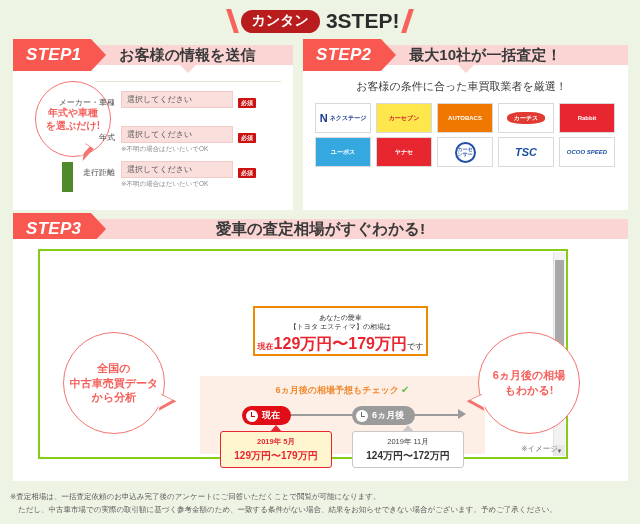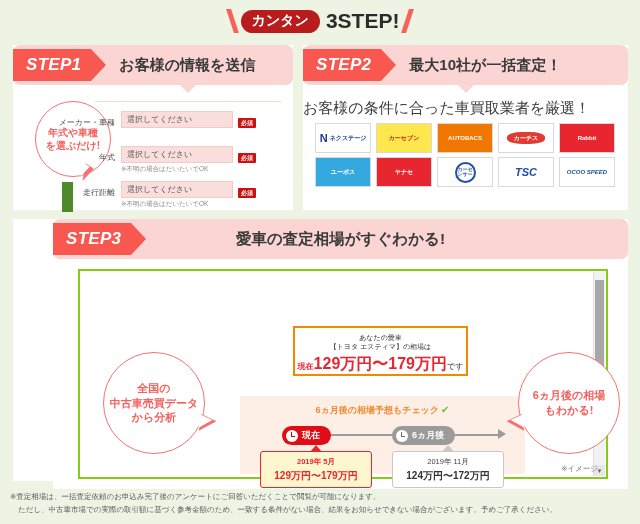--- a/index.html
+++ b/index.html
@@ -62,29 +62,28 @@
   }
 
   
   .card {
     position: absolute;
     background: #ffffff;
     box-sizing: border-box;
   }
   #card-step1 { left: 13px; top: 45px; width: 280px; height: 165px; }
   #card-step2 { left: 303px; top: 45px; width: 325px; height: 165px; }
-  #card-step3 { left: 13px; top: 219px; width: 615px; height: 262px; padding-left: 40px; }
+  #card-step3 { left: 13px; top: 219px; width: 615px; height: 262px; }
 
   .step-band {
     position: relative;
-    height: 40px;
+    height: 20px;
     background: #fbd5d3;
     display: flex;
     align-items: center;
-    border-radius: 7px;
   }
   .step-tag {
     position: relative;
     height: 32px;
     background: #f8584f;
     color: #ffffff;
     font-size: 17px;
     font-weight: bold;
     display: flex;
     align-items: center;
@@ -239,21 +238,22 @@
 
   
   .s2-body {
     position: relative;
     height: 133px;
   }
   .s2-subtitle {
     position: absolute;
     left: 0; right: 8px;
     top: 14px;
-    font-size: 15px;
+    text-align: center;
+    font-size: 11px;
     color: #3a3a3a;
   }
   .logo-grid {
     position: absolute;
     left: 12px;
     top: 38px;
     width: 301px;
     display: flex;
     flex-wrap: wrap;
     gap: 4px 5px;

